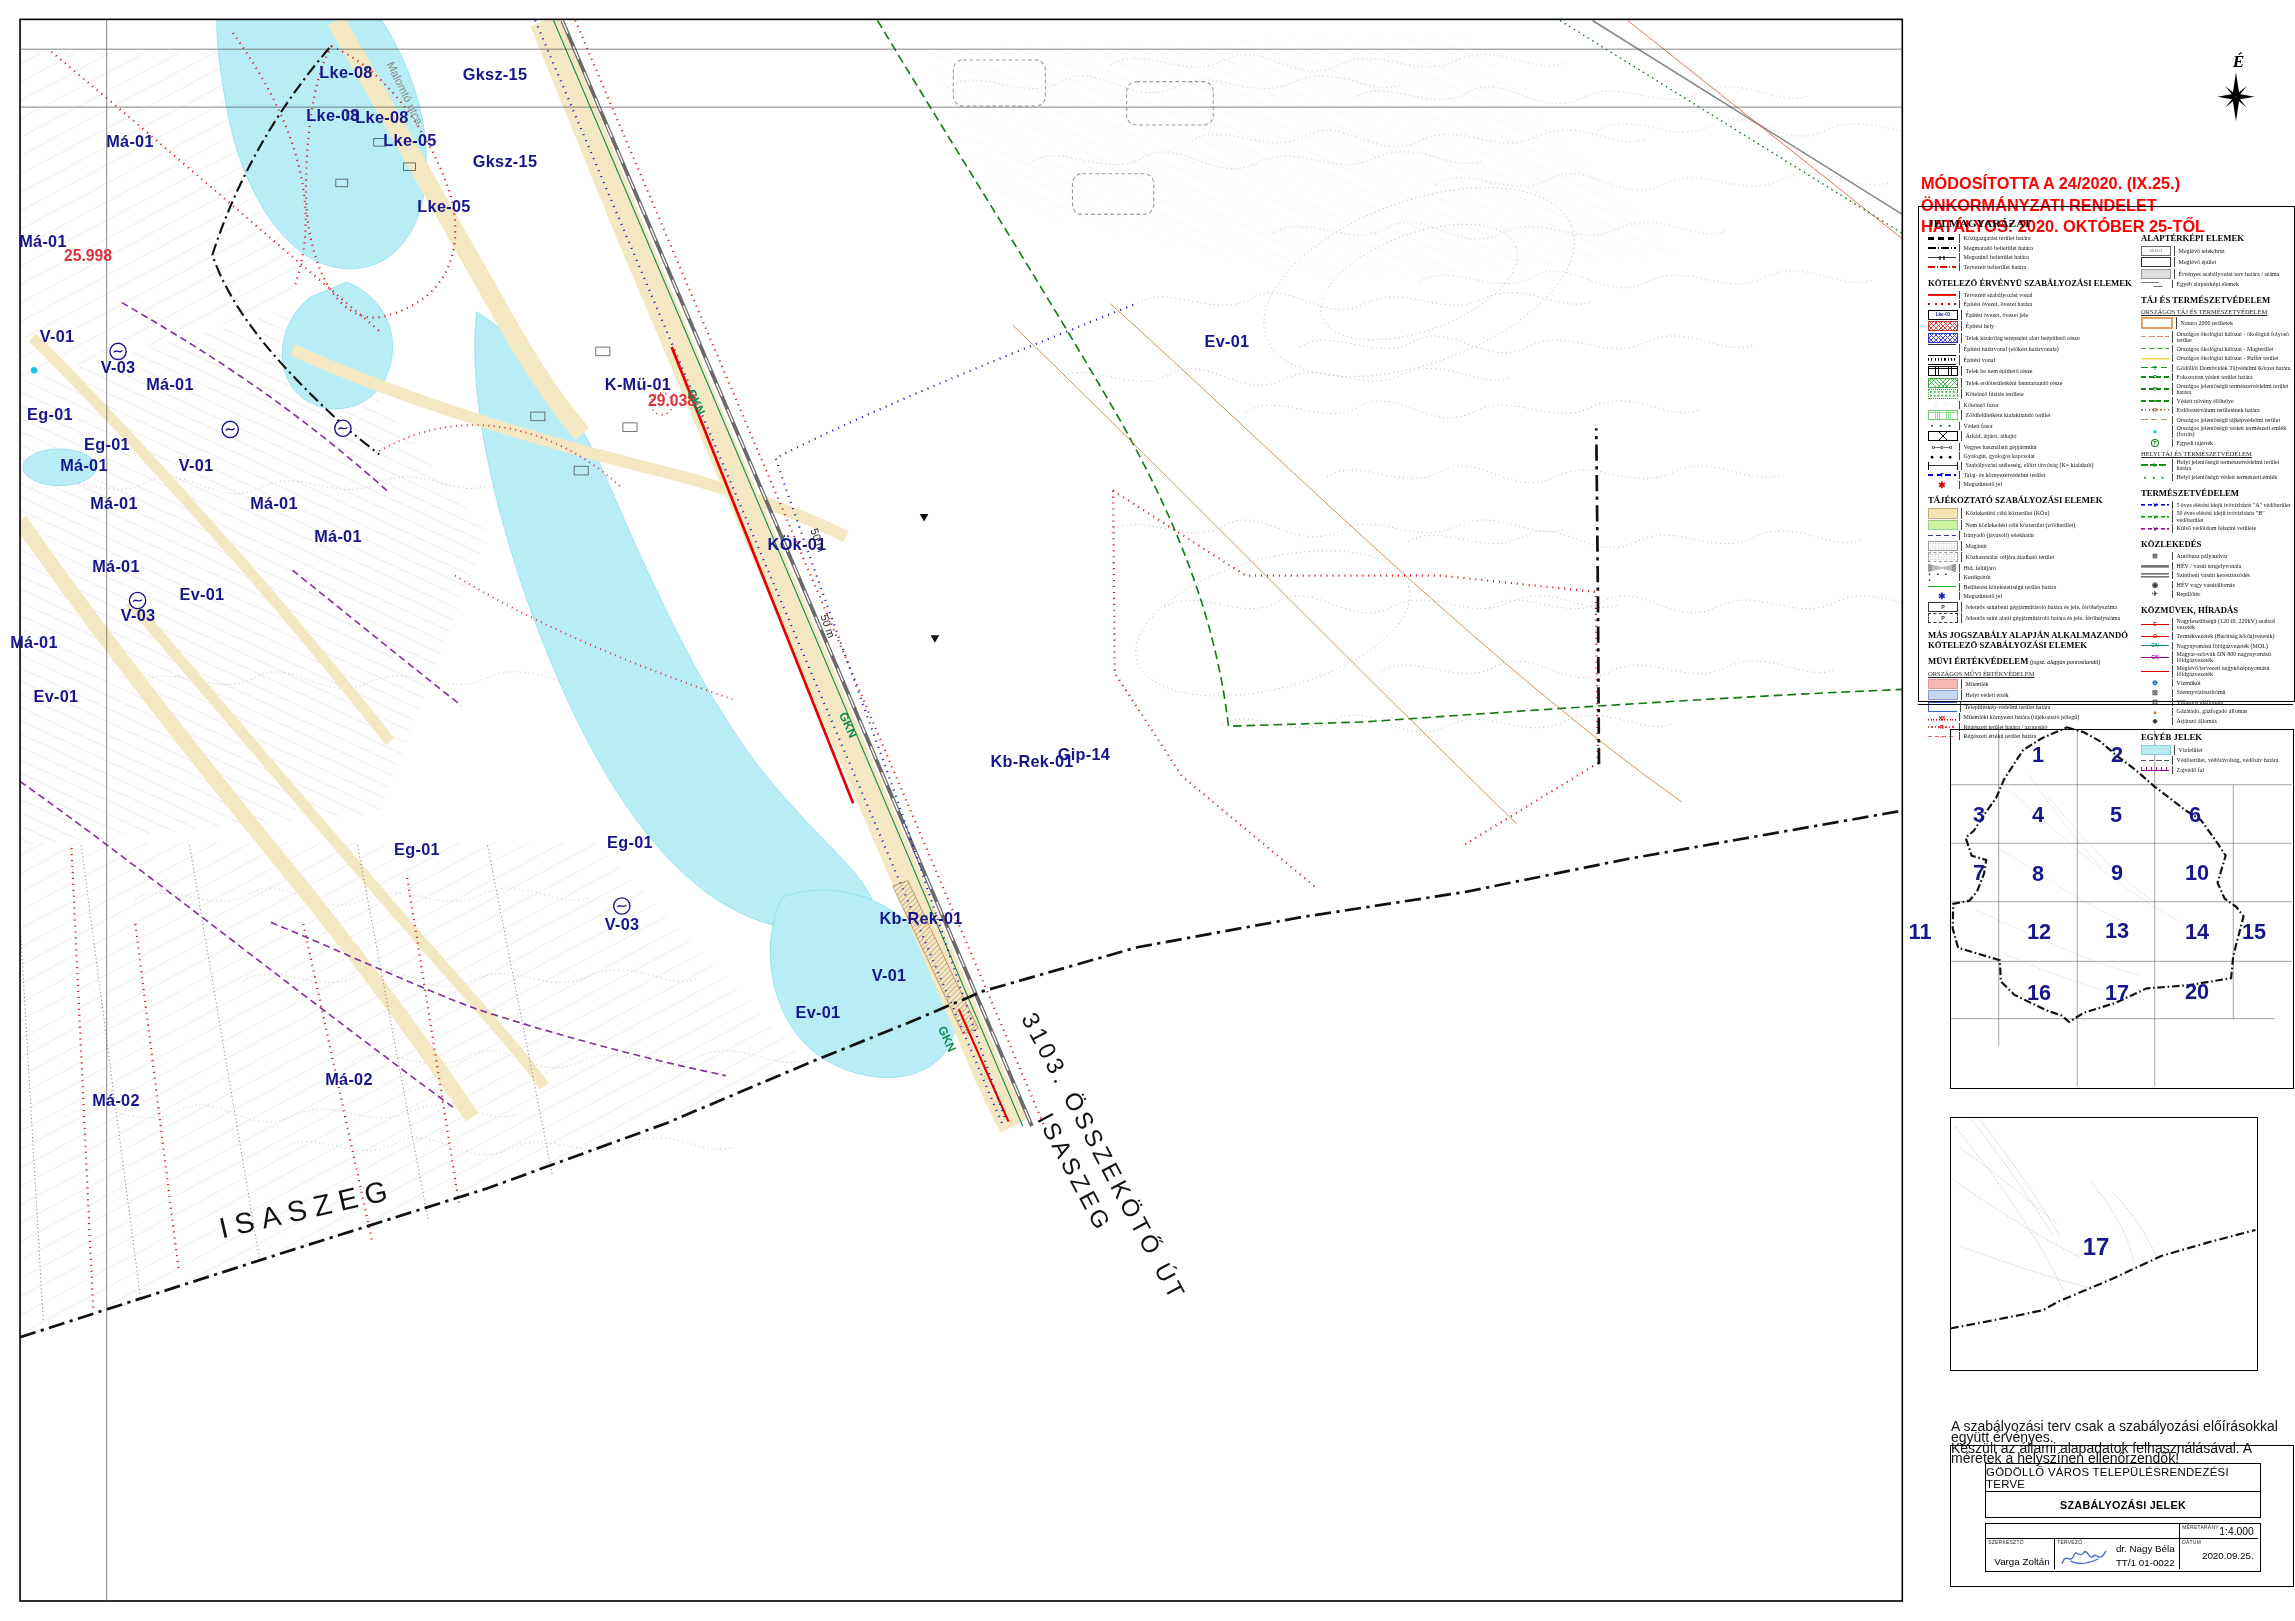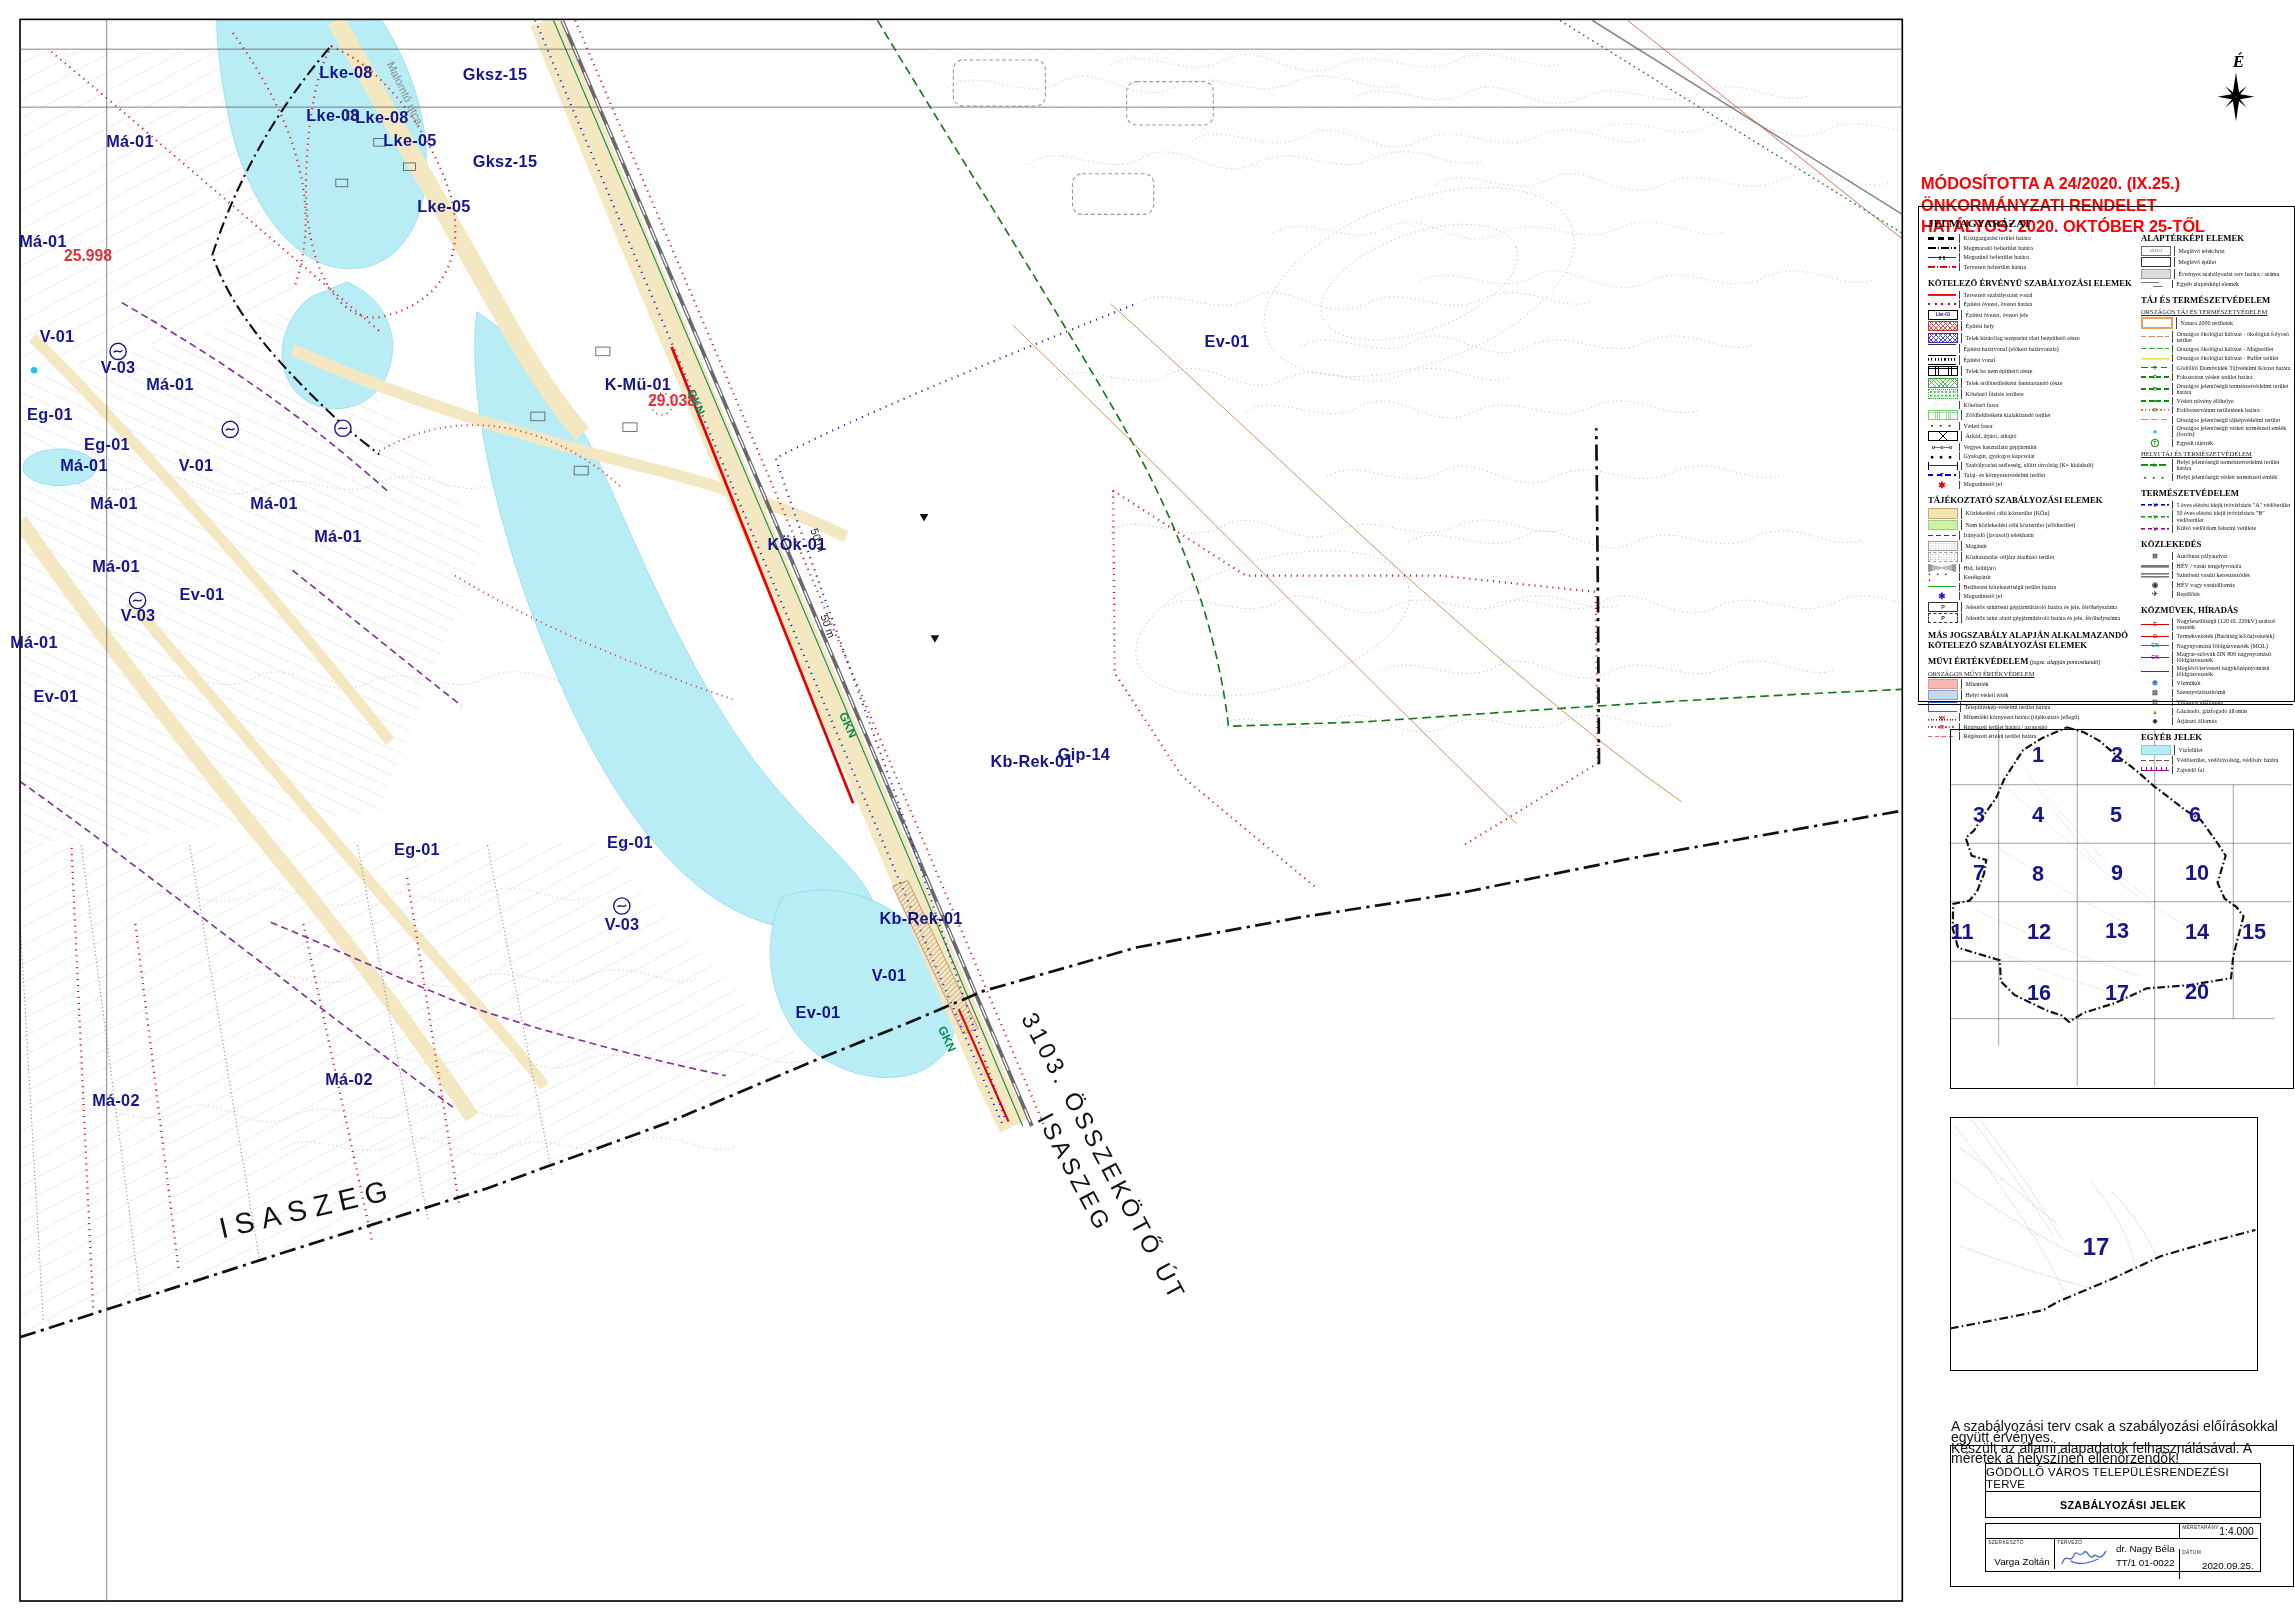--- a/index.html
+++ b/index.html
@@ -945,21 +945,21 @@
     <div class="sec-num" style="left: 2038px; top: 755px;">1</div>
     <div class="sec-num" style="left: 2117px; top: 755px;">2</div>
     <div class="sec-num" style="left: 1979px; top: 815px;">3</div>
     <div class="sec-num" style="left: 2038px; top: 815px;">4</div>
     <div class="sec-num" style="left: 2116px; top: 815px;">5</div>
     <div class="sec-num" style="left: 2195px; top: 815px;">6</div>
     <div class="sec-num" style="left: 1979px; top: 873px;">7</div>
     <div class="sec-num" style="left: 2038px; top: 874px;">8</div>
     <div class="sec-num" style="left: 2117px; top: 873px;">9</div>
     <div class="sec-num" style="left: 2197px; top: 873px;">10</div>
-    <div class="sec-num" style="left: 1962px; top: 932px;">11</div>
+    <div class="sec-num" style="left: 1920px; top: 932px;">11</div>
     <div class="sec-num" style="left: 2039px; top: 932px;">12</div>
     <div class="sec-num" style="left: 2117px; top: 931px;">13</div>
     <div class="sec-num" style="left: 2197px; top: 932px;">14</div>
     <div class="sec-num" style="left: 2254px; top: 932px;">15</div>
     <div class="sec-num" style="left: 2039px; top: 993px;">16</div>
     <div class="sec-num" style="left: 2117px; top: 993px;">17</div>
     <div class="sec-num" style="left: 2197px; top: 992px;">20</div>
   </div>
 
 <div id="detail-panel" class="abs panel">
@@ -987,18 +987,18 @@
     <span class="cell-v">Varga Zoltán</span>
   </div>
   <div class="cell" style="left:69px;top:15px;width:124px;height:30px">
     <span class="cell-h">TERVEZŐ</span>
     <span class="cell-v" style="bottom:15px">dr. Nagy Béla</span>
     <span class="cell-v" style="bottom:1.1px">TT/1 01-0022</span>
     <svg id="sig" width="49" height="24" viewBox="0 0 90 44">
       <path d="M4,30 C12,8 18,34 26,14 C30,4 36,22 44,10 C50,2 54,26 62,16 C66,10 72,30 84,8 M20,26 C34,34 52,30 70,22" fill="none" stroke="#4a6ad4" stroke-width="2.5" stroke-linecap="round"></path>
     </svg>
   </div>
-  <div class="cell" style="left:193px;top:25px;width:79px;height:30px;border-left:0.8px solid #000">
+  <div class="cell" style="left:193px;top:15px;width:79px;height:30px;border-left:0.8px solid #000">
     <span class="cell-h">DÁTUM</span>
     <span class="cell-v" style="bottom:7.6px">2020.09.25.</span>
   </div>
 </div>
 
 
 </body></html>

